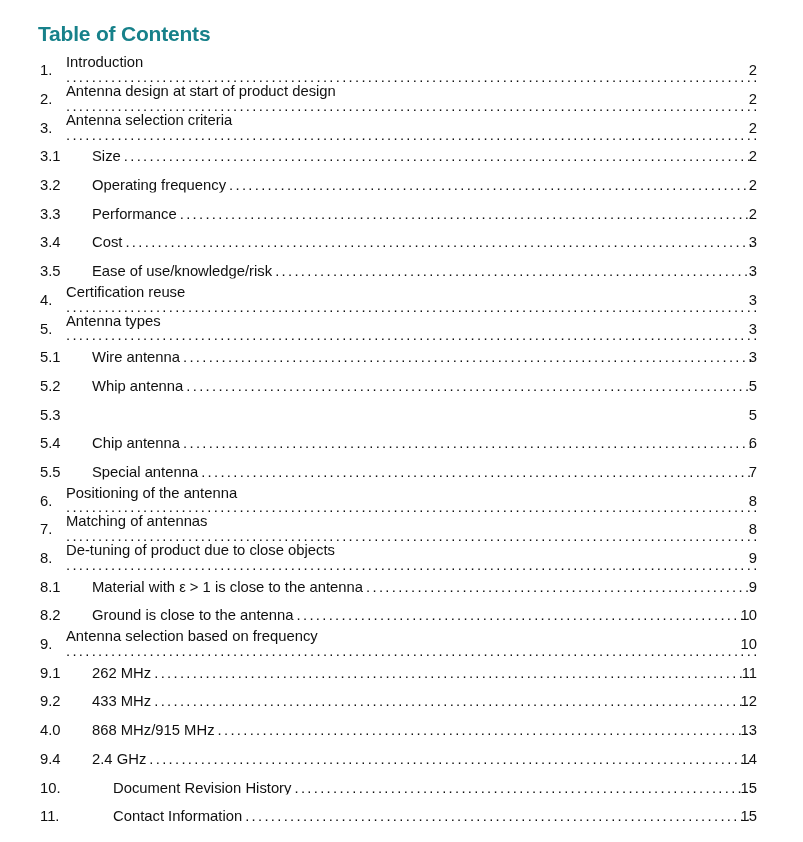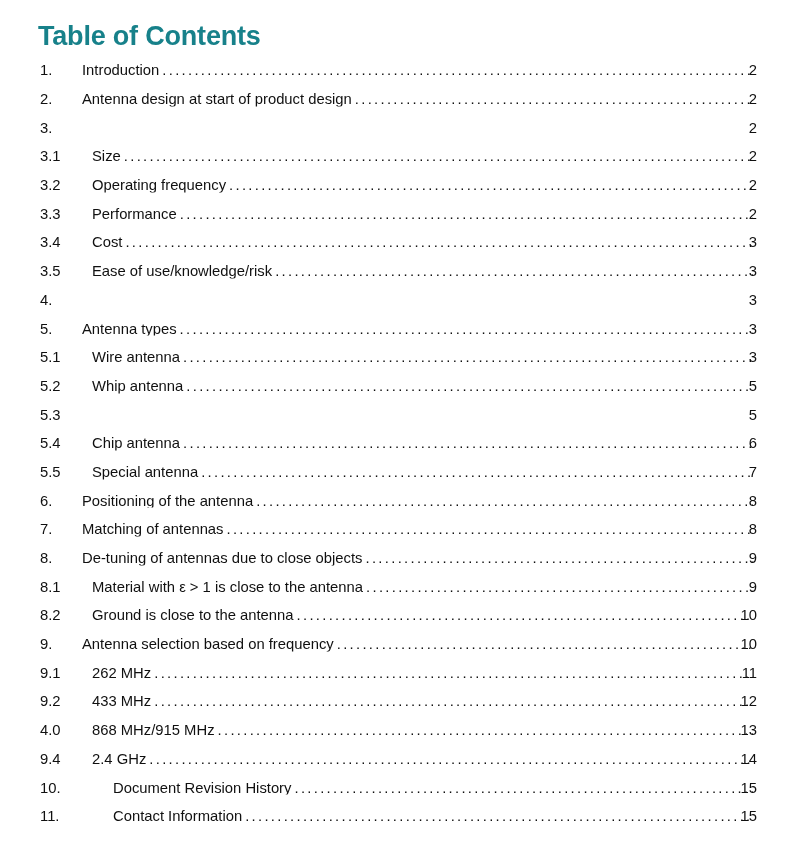--- a/index.html
+++ b/index.html
@@ -20,21 +20,21 @@
     width: 803px;
     height: 842px;
     background: #ffffff;
     box-sizing: border-box;
   }
 
   .toc-title {
     position: absolute;
     left: 38px;
     top: 22px;
-    font-size: 27px;
+    font-size: 21px;
     font-weight: bold;
     letter-spacing: -0.2px;
     color: #17818a;
     line-height: 1.1;
     white-space: nowrap;
   }
 
   .toc-list {
     position: absolute;
     left: 0;
@@ -66,21 +66,21 @@
     position: absolute;
     top: 50%;
     transform: translateY(-50%);
     right: 46px;
     display: flex;
     align-items: baseline;
     overflow: hidden;
   }
 
   
-  .lvl1 > .toc-body { left: 82px; }
+  .lvl1 > .toc-body { left: 66px; flex-direction: column; }
   .lvl2 > .toc-body { left: 92px; }
   .lvl1wide > .toc-body { left: 100px; margin-left: 13px; }
 
   .toc-label {
     flex: 0 0 auto;
     padding-right: 3px;
   }
 
   .toc-leader {
     flex: 1 1 auto;
@@ -129,20 +129,24 @@
       <div class="toc-row lvl1">
         <span class="toc-num">2.</span>
         <span class="toc-body">
           <span class="toc-label">Antenna design at start of product design</span>
           <span class="toc-leader"></span>
         </span>
         <span class="toc-page">2</span>
       </div>
       <div class="toc-row lvl1">
         <span class="toc-num">3.</span>
+        <span class="toc-body">
+          <span class="toc-label">Antenna selection criteria</span>
+          <span class="toc-leader"></span>
+        </span>
         <span class="toc-page">2</span>
       </div>
       <div class="toc-row lvl2">
         <span class="toc-num">3.1</span>
         <span class="toc-body">
           <span class="toc-label">Size</span>
           <span class="toc-leader"></span>
         </span>
         <span class="toc-page">2</span>
       </div>
@@ -173,20 +177,24 @@
       <div class="toc-row lvl2">
         <span class="toc-num">3.5</span>
         <span class="toc-body">
           <span class="toc-label">Ease of use/knowledge/risk</span>
           <span class="toc-leader"></span>
         </span>
         <span class="toc-page">3</span>
       </div>
       <div class="toc-row lvl1">
         <span class="toc-num">4.</span>
+        <span class="toc-body">
+          <span class="toc-label">Certification reuse</span>
+          <span class="toc-leader"></span>
+        </span>
         <span class="toc-page">3</span>
       </div>
       <div class="toc-row lvl1">
         <span class="toc-num">5.</span>
         <span class="toc-body">
           <span class="toc-label">Antenna types</span>
           <span class="toc-leader"></span>
         </span>
         <span class="toc-page">3</span>
       </div>
@@ -238,21 +246,21 @@
         <span class="toc-num">7.</span>
         <span class="toc-body">
           <span class="toc-label">Matching of antennas</span>
           <span class="toc-leader"></span>
         </span>
         <span class="toc-page">8</span>
       </div>
       <div class="toc-row lvl1">
         <span class="toc-num">8.</span>
         <span class="toc-body">
-          <span class="toc-label">De-tuning of antennas due to close objects</span>
+          <span class="toc-label">De-tuning of product due to close objects</span>
           <span class="toc-leader"></span>
         </span>
         <span class="toc-page">9</span>
       </div>
       <div class="toc-row lvl2">
         <span class="toc-num">8.1</span>
         <span class="toc-body">
           <span class="toc-label">Material with ε &gt; 1 is close to the antenna</span>
           <span class="toc-leader"></span>
         </span>

